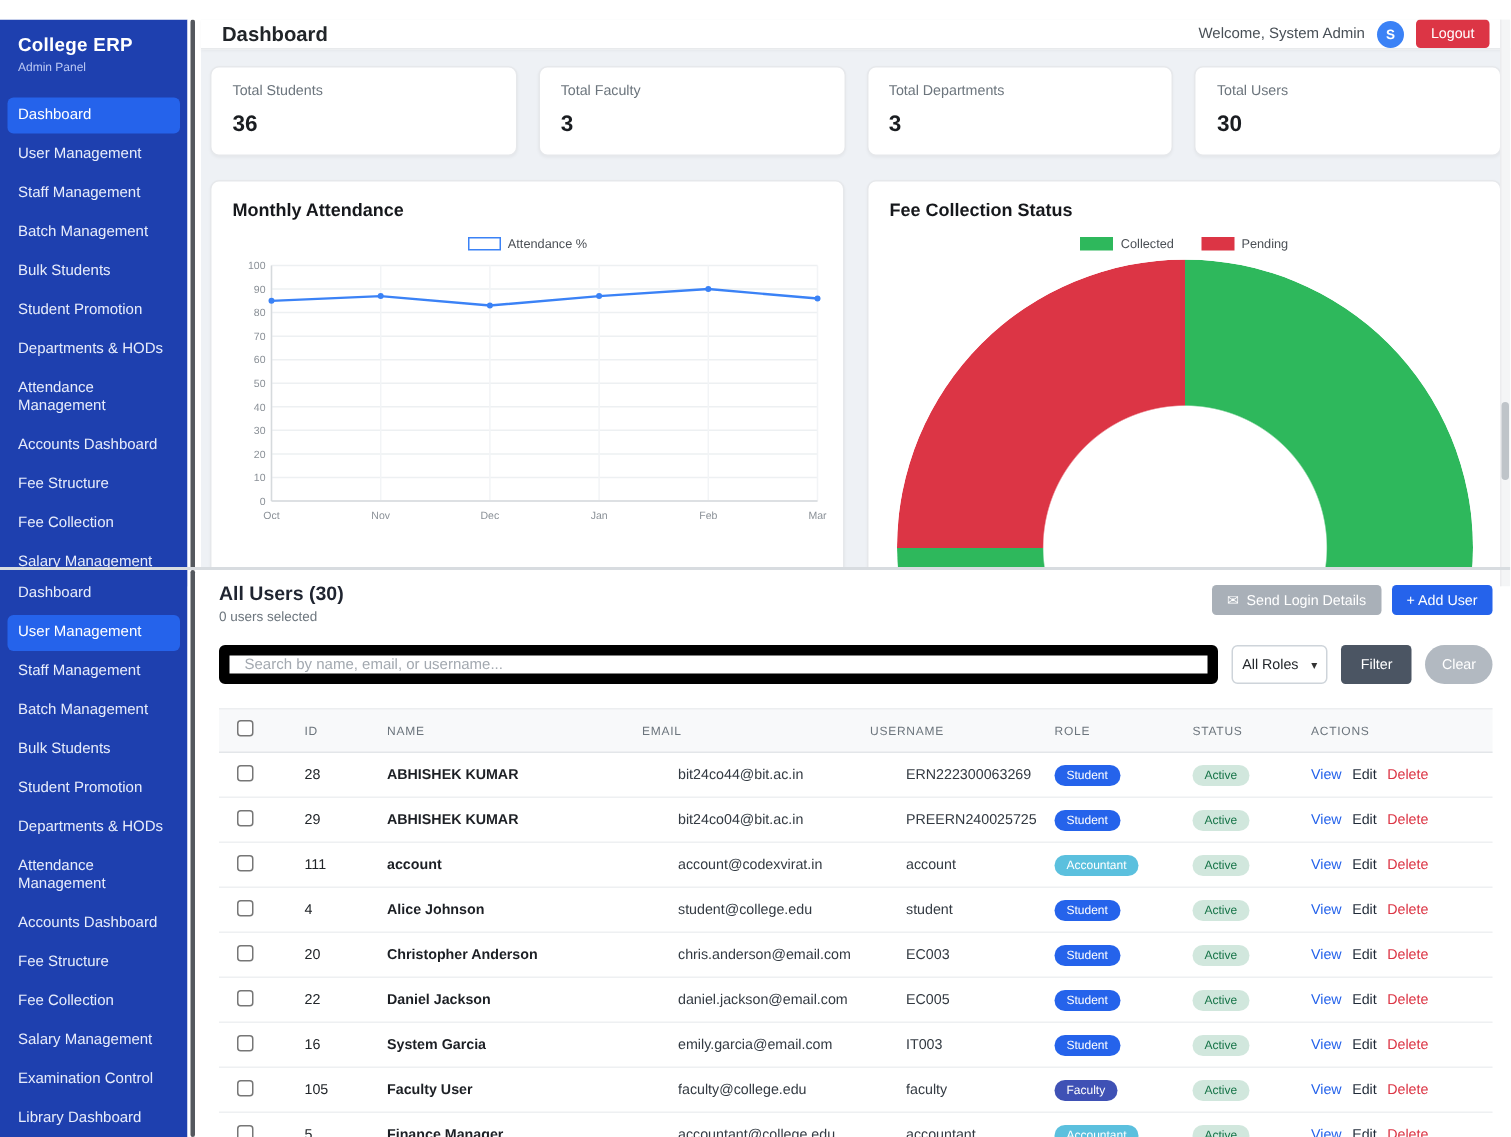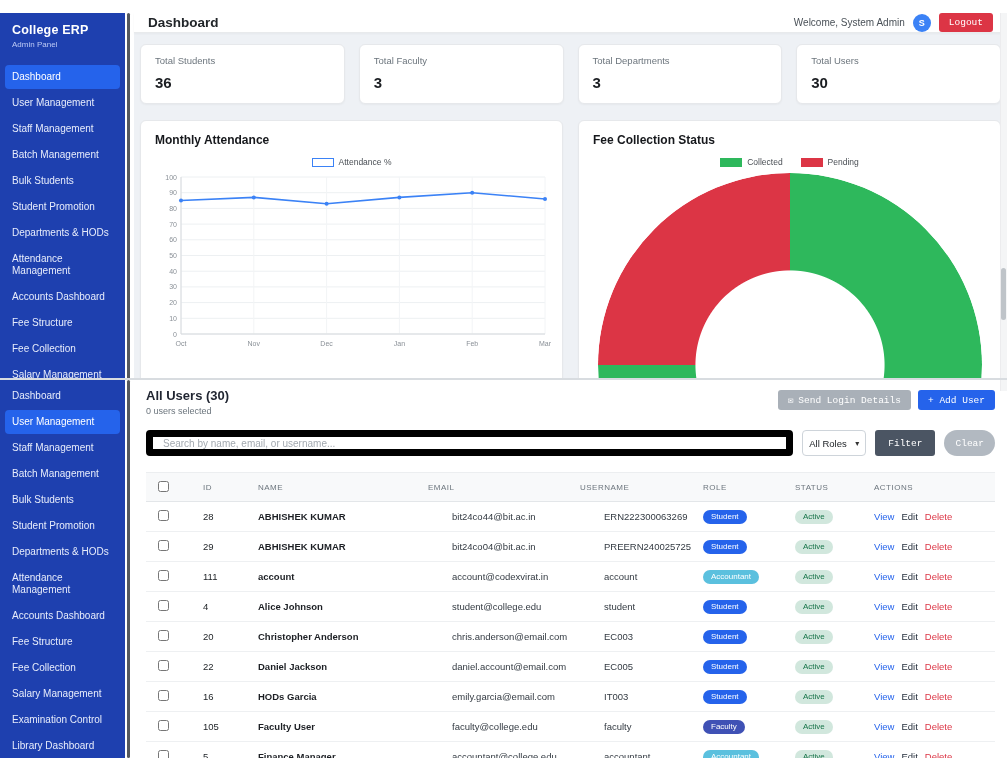--- a/index.html
+++ b/index.html
@@ -25,21 +25,21 @@
   .side-scroll { width:9px; flex:0 0 9px; background:#ffffff; position:relative; }
   .side-thumb { position:absolute; left:2px; top:0; width:3px; height:100%; background:#54585e; border-radius:2px; }
 
   
   .main { flex:1; min-width:0; display:flex; flex-direction:column; position:relative; background:#eef1f5; }
   .topbar { height:34px; background:#fff; border-bottom:1px solid #e8eaec; display:flex; align-items:center; justify-content:space-between; padding:0 14px; box-shadow:0 1px 2px rgba(0,0,0,.04); }
   .page-title { font-size:13.5px; font-weight:bold; color:#212529; }
   .topbar-right { display:flex; align-items:center; gap:8px; }
   .welcome { font-size:10px; color:#495057; }
   .avatar { width:18px; height:18px; border-radius:50%; background:#3b82f6; color:#fff; font-size:9px; font-weight:bold; display:flex; align-items:center; justify-content:center; }
-  .btn { border:none; border-radius:3px; cursor:pointer; font-family:Liberation Mono, monospace; }
+  .btn { border:none; border-radius:3px; cursor:pointer; font-family:Liberation Sans, sans-serif; }
   .btn-logout { background:#dc3545; color:#fff; font-size:9.5px; padding:4px 10px; }
 
   .content { padding:11px 6px 0 6px; }
   .stats { display:flex; gap:14px; }
   .stat-card { flex:1; background:#fff; border:1px solid #e6e8eb; border-radius:6px; padding:10px 14px 12px 14px; box-shadow:0 1px 2px rgba(0,0,0,.04); }
   .stat-label { font-size:9.5px; color:#6c757d; }
   .stat-value { font-size:15px; font-weight:bold; color:#1a1d21; margin-top:8px; }
 
   .charts { display:flex; gap:15px; margin-top:16px; }
   .chart-card { flex:1; background:#fff; border:1px solid #e6e8eb; border-radius:6px; padding:12px 14px; height:272px; overflow:hidden; box-shadow:0 1px 2px rgba(0,0,0,.04); }
@@ -330,30 +330,30 @@
               <div class="t-cell cell-email">chris.anderson@email.com</div>
               <div class="t-cell cell-username">EC003</div>
               <div class="t-cell"><span class="badge" style="background: rgb(37, 99, 235);">Student</span></div>
               <div class="t-cell"><span class="badge" style="background: rgb(209, 231, 221); color: rgb(21, 115, 71);">Active</span></div>
               <div class="t-cell actions"><span class="action" style="color: rgb(37, 99, 235);">View</span><span class="action" style="color: rgb(31, 41, 55);">Edit</span><span class="action" style="color: rgb(220, 53, 69);">Delete</span></div>
             </div>
             <div class="t-row">
               <div class="t-cell"><input type="checkbox" style=""></div>
               <div class="t-cell cell-id">22</div>
               <div class="t-cell cell-name">Daniel Jackson</div>
-              <div class="t-cell cell-email">daniel.account@email.com</div>
+              <div class="t-cell cell-email">daniel.jackson@email.com</div>
               <div class="t-cell cell-username">EC005</div>
               <div class="t-cell"><span class="badge" style="background: rgb(37, 99, 235);">Student</span></div>
               <div class="t-cell"><span class="badge" style="background: rgb(209, 231, 221); color: rgb(21, 115, 71);">Active</span></div>
               <div class="t-cell actions"><span class="action" style="color: rgb(37, 99, 235);">View</span><span class="action" style="color: rgb(31, 41, 55);">Edit</span><span class="action" style="color: rgb(220, 53, 69);">Delete</span></div>
             </div>
             <div class="t-row">
               <div class="t-cell"><input type="checkbox" style=""></div>
               <div class="t-cell cell-id">16</div>
-              <div class="t-cell cell-name">HODs Garcia</div>
+              <div class="t-cell cell-name">System Garcia</div>
               <div class="t-cell cell-email">emily.garcia@email.com</div>
               <div class="t-cell cell-username">IT003</div>
               <div class="t-cell"><span class="badge" style="background: rgb(37, 99, 235);">Student</span></div>
               <div class="t-cell"><span class="badge" style="background: rgb(209, 231, 221); color: rgb(21, 115, 71);">Active</span></div>
               <div class="t-cell actions"><span class="action" style="color: rgb(37, 99, 235);">View</span><span class="action" style="color: rgb(31, 41, 55);">Edit</span><span class="action" style="color: rgb(220, 53, 69);">Delete</span></div>
             </div>
             <div class="t-row">
               <div class="t-cell"><input type="checkbox" style=""></div>
               <div class="t-cell cell-id">105</div>
               <div class="t-cell cell-name">Faculty User</div>

